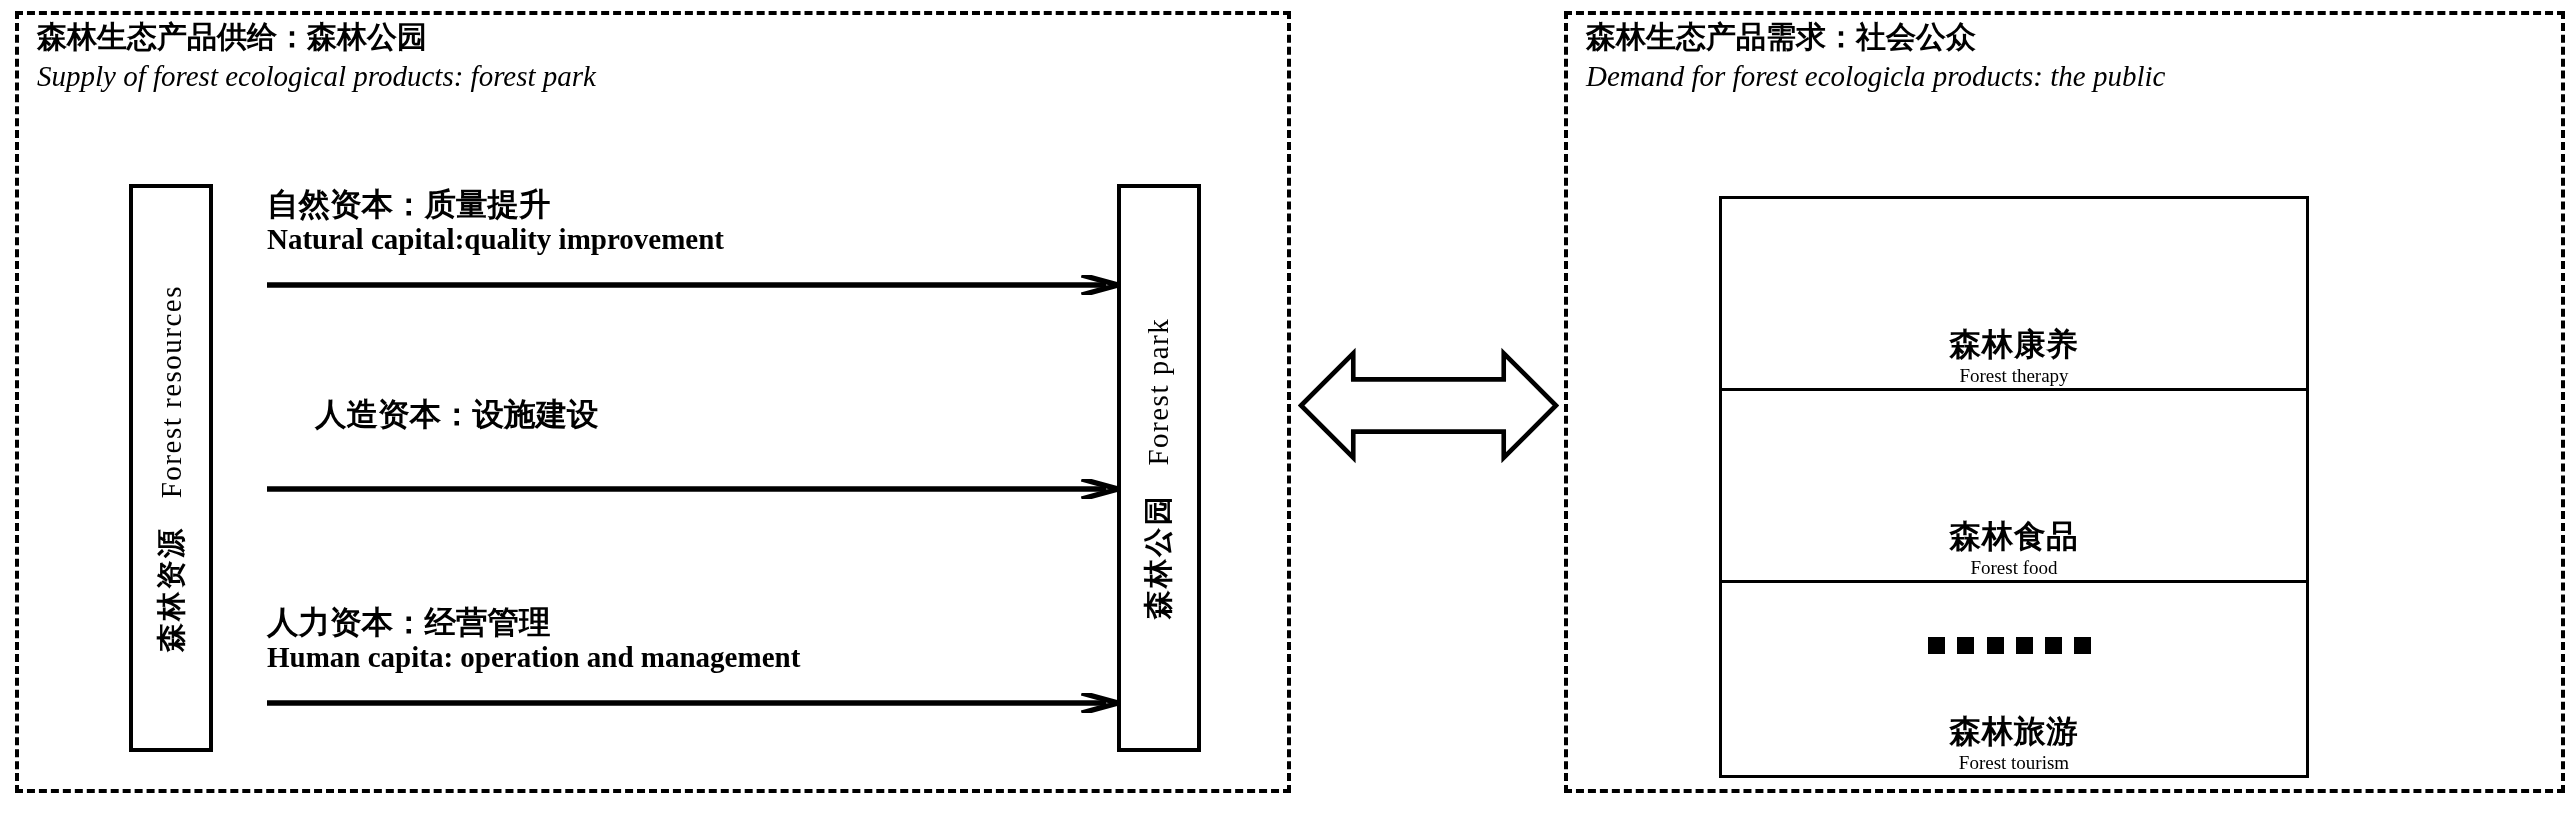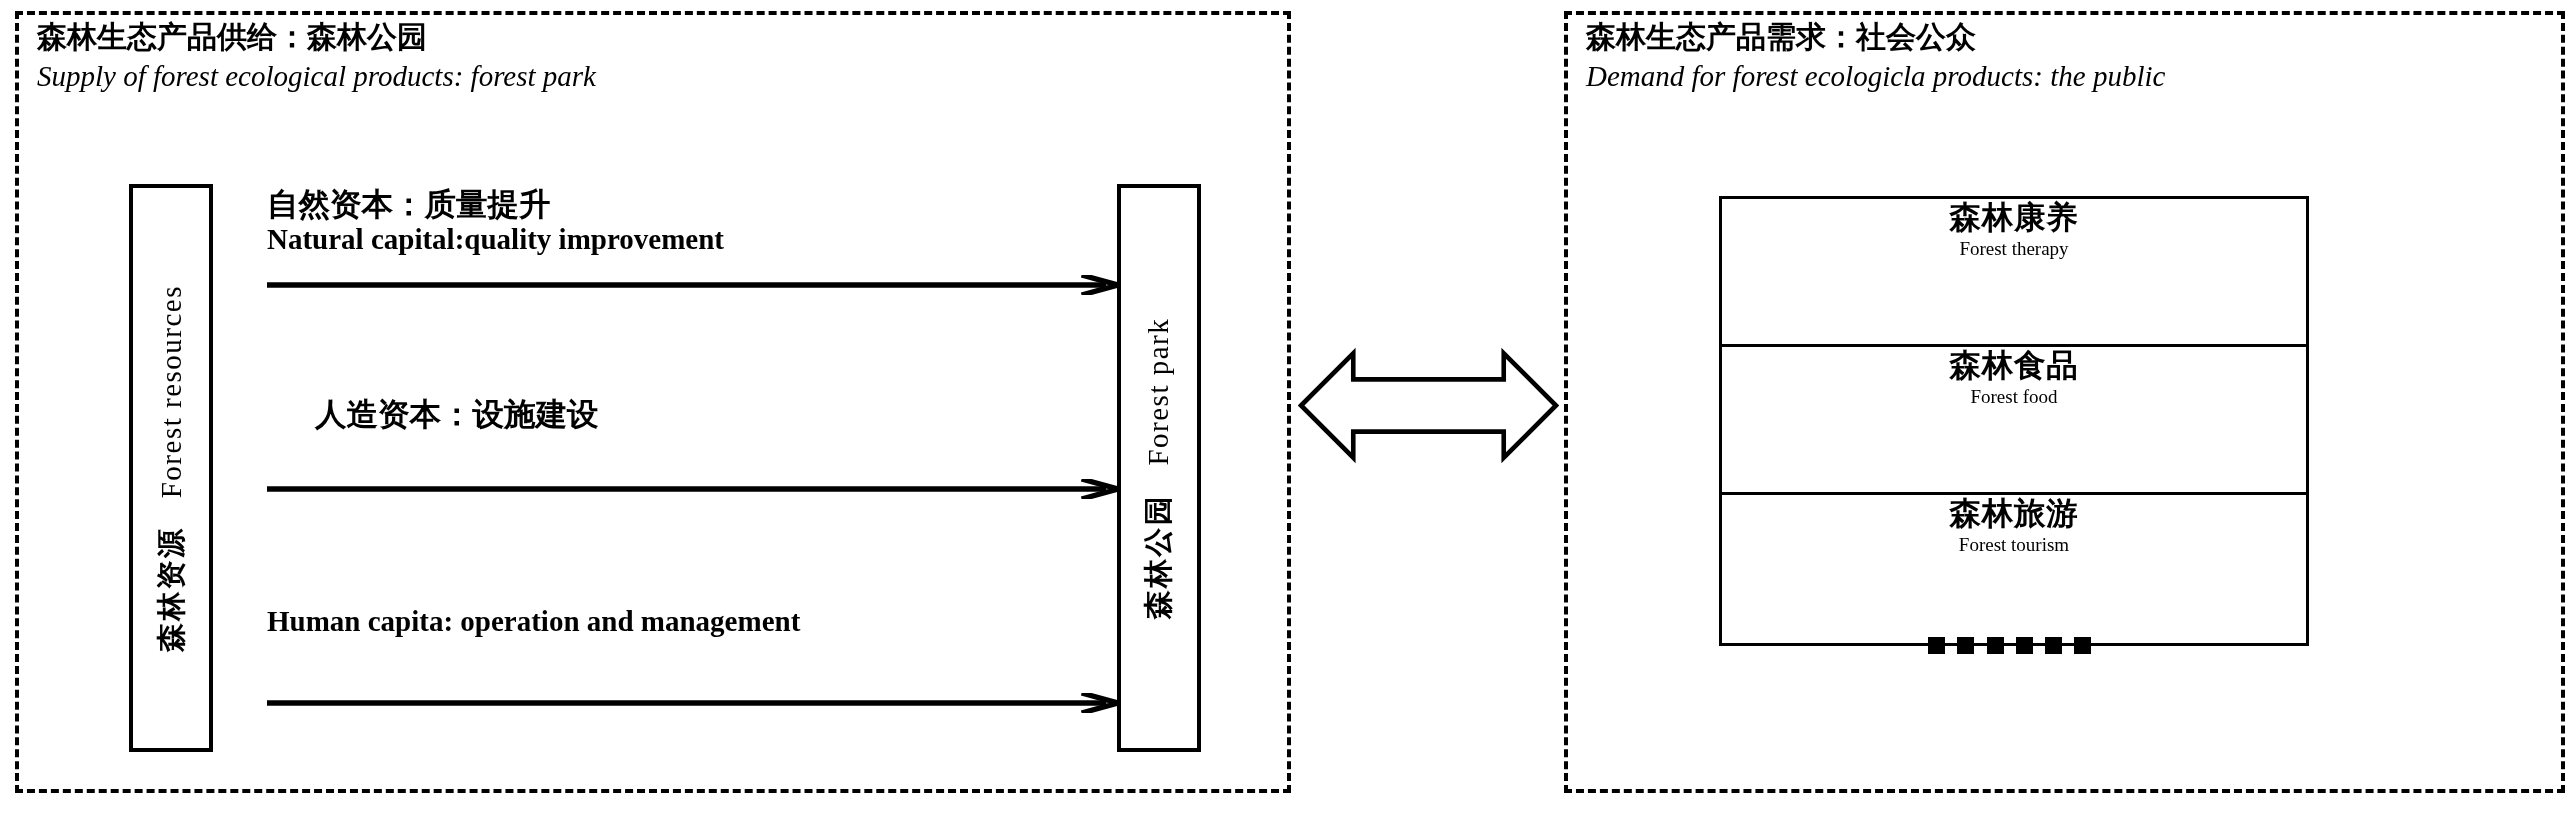--- a/index.html
+++ b/index.html
@@ -34,21 +34,21 @@
 
   .flow-arrow{position:absolute;left:267px;width:853px;height:20px;}
 
   
   #exchange-arrow{position:absolute;left:1298px;top:344px;width:261px;height:123px;}
 
   
   .demand-stack{position:absolute;left:1719px;top:196px;width:590px;
                 border:3.8px solid #000;box-sizing:border-box;background:#fff;}
   .demand-item{border-bottom:3.8px solid #000;box-sizing:border-box;height:148px;
-               display:flex;flex-direction:column;align-items:center;justify-content:flex-start;}
+               display:flex;flex-direction:column;align-items:center;justify-content:flex-end;margin-top:44px;}
   .demand-item:last-child{border-bottom:none;}
   .demand-item .cn{font-weight:bold;font-size:31.5px;line-height:1.2;
                    font-family:"Liberation Sans","DejaVu Sans",sans-serif;letter-spacing:0.8px;}
   .demand-item .en{font-size:19px;line-height:1.25;}
 
   #ellipsis-dots{position:absolute;left:1928px;top:637px;display:flex;gap:12.3px;}
   #ellipsis-dots i{display:block;width:17px;height:17px;background:#000;}
 </style>
 </head>
 <body>
@@ -89,20 +89,21 @@
   <span class="cn">人造资本：设施建设</span>
 </div>
 <div class="flow-arrow" style="top:479px;">
   <svg width="853" height="20" viewBox="0 0 1110 26">
     <line x1="0" y1="13" x2="1092" y2="13" stroke="#000" stroke-width="7"></line>
     <polyline points="1060,0 1107,13 1060,26" fill="none" stroke="#000" stroke-width="7"></polyline>
   </svg>
 </div>
 
 <div class="flow-label" style="top:604px;">
+  <span class="cn">人力资本：经营管理</span>
   <span class="en">Human capita: operation and management</span>
 </div>
 <div class="flow-arrow" style="top:693px;">
   <svg width="853" height="20" viewBox="0 0 1110 26">
     <line x1="0" y1="13" x2="1092" y2="13" stroke="#000" stroke-width="7"></line>
     <polyline points="1060,0 1107,13 1060,26" fill="none" stroke="#000" stroke-width="7"></polyline>
   </svg>
 </div>
 
 <div id="exchange-arrow">

